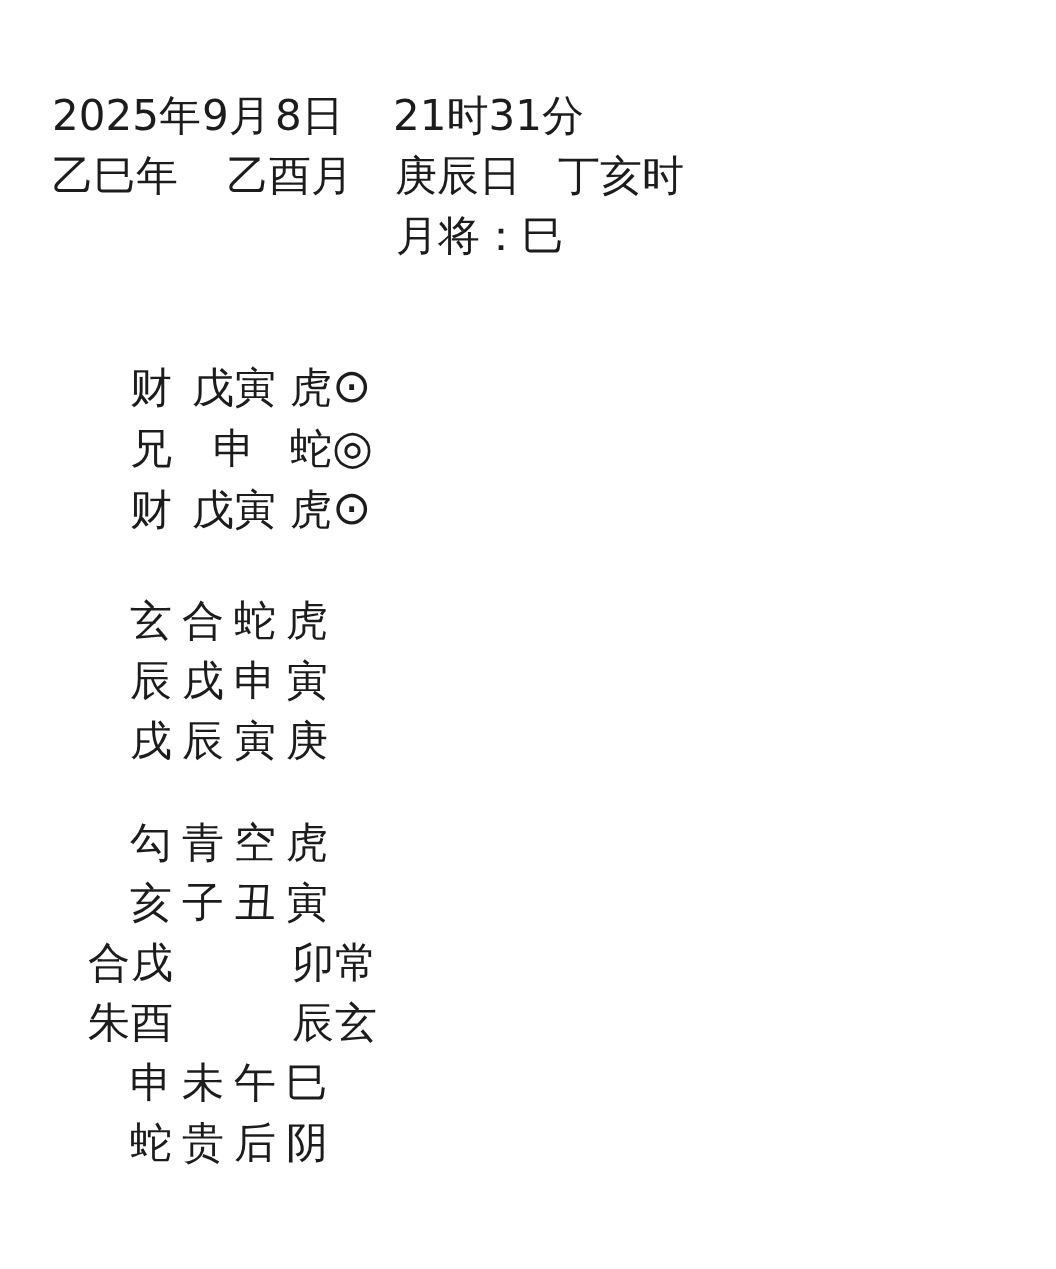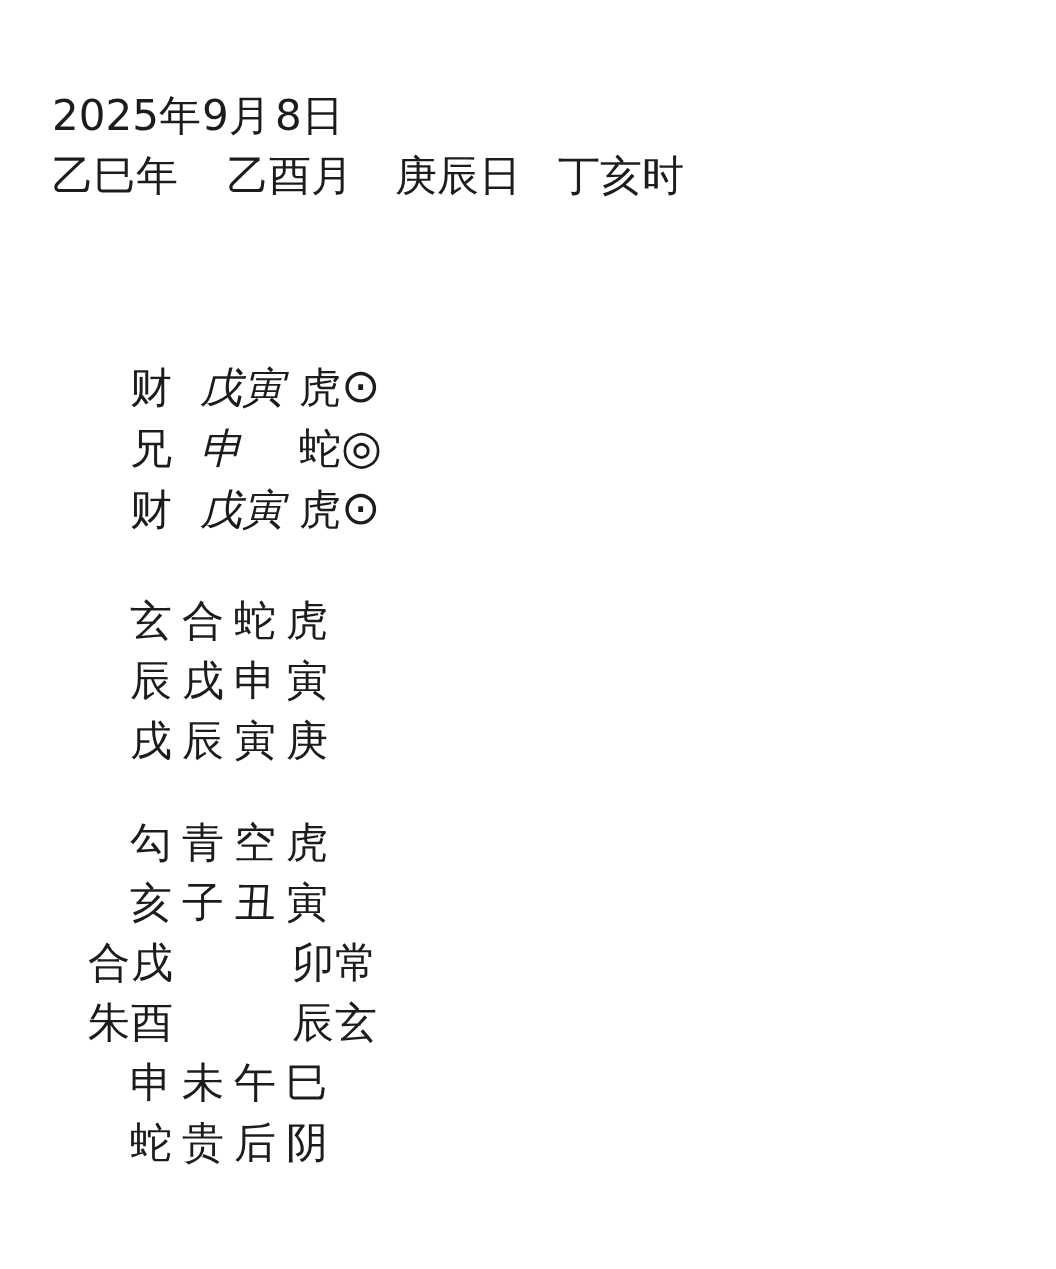--- a/index.html
+++ b/index.html
@@ -14,48 +14,50 @@
     line-height:60px;
     overflow:hidden;
     white-space:nowrap;
   }
   
   .seg{position:absolute;top:0;}
   .hline{position:absolute;left:4px;top:0;width:1056px;height:60px;}
   
   .sc-row{position:absolute;left:130px;display:flex;align-items:baseline;}
   .sc-rel{width:42px;}
-  .sc-gz{width:86px;margin-left:28px;text-align:left;font-style:italic;}
+  .sc-gz{width:86px;margin-left:19px;text-align:center;}
   .sc-gen{width:42px;margin-left:13px;}
   .sc-mark{font-size:47px;}
   
   .grid-row{position:absolute;left:130px;display:flex;gap:10px;}
   .c{display:inline-block;width:42px;text-align:center;}
   
   .pair{position:absolute;display:flex;gap:1px;}
 </style>
 </head>
 <body>
 
 <div class="page">
 
   <div class="hline" style="top:86px">
     <span class="seg" style="left:48px">2025年</span>
     <span class="seg" style="left:198px">9月</span>
     <span class="seg" style="left:271px">8日</span>
+    <span class="seg" style="left:389px">21时31分</span>
   </div>
 
   <div class="hline" style="top:146px">
     <span class="seg" style="left:223px">乙酉月</span>
     <span class="seg" style="left:48px">乙巳年</span>
     <span class="seg" style="left:391px">庚辰日</span>
     <span class="seg" style="left:554px">丁亥时</span>
   </div>
 
   <div class="hline" style="top:206px">
+    <span class="seg" style="left:392px">月将：巳</span>
   </div>
 
   <div class="sc-row" style="top:356px">
     <span class="sc-rel">财</span>
     <span class="sc-gz">戊寅</span>
     <span class="sc-gen">虎</span>
     <span class="sc-mark">⊙</span>
   </div>
   <div class="sc-row" style="top:417px">
     <span class="sc-rel">兄</span>

